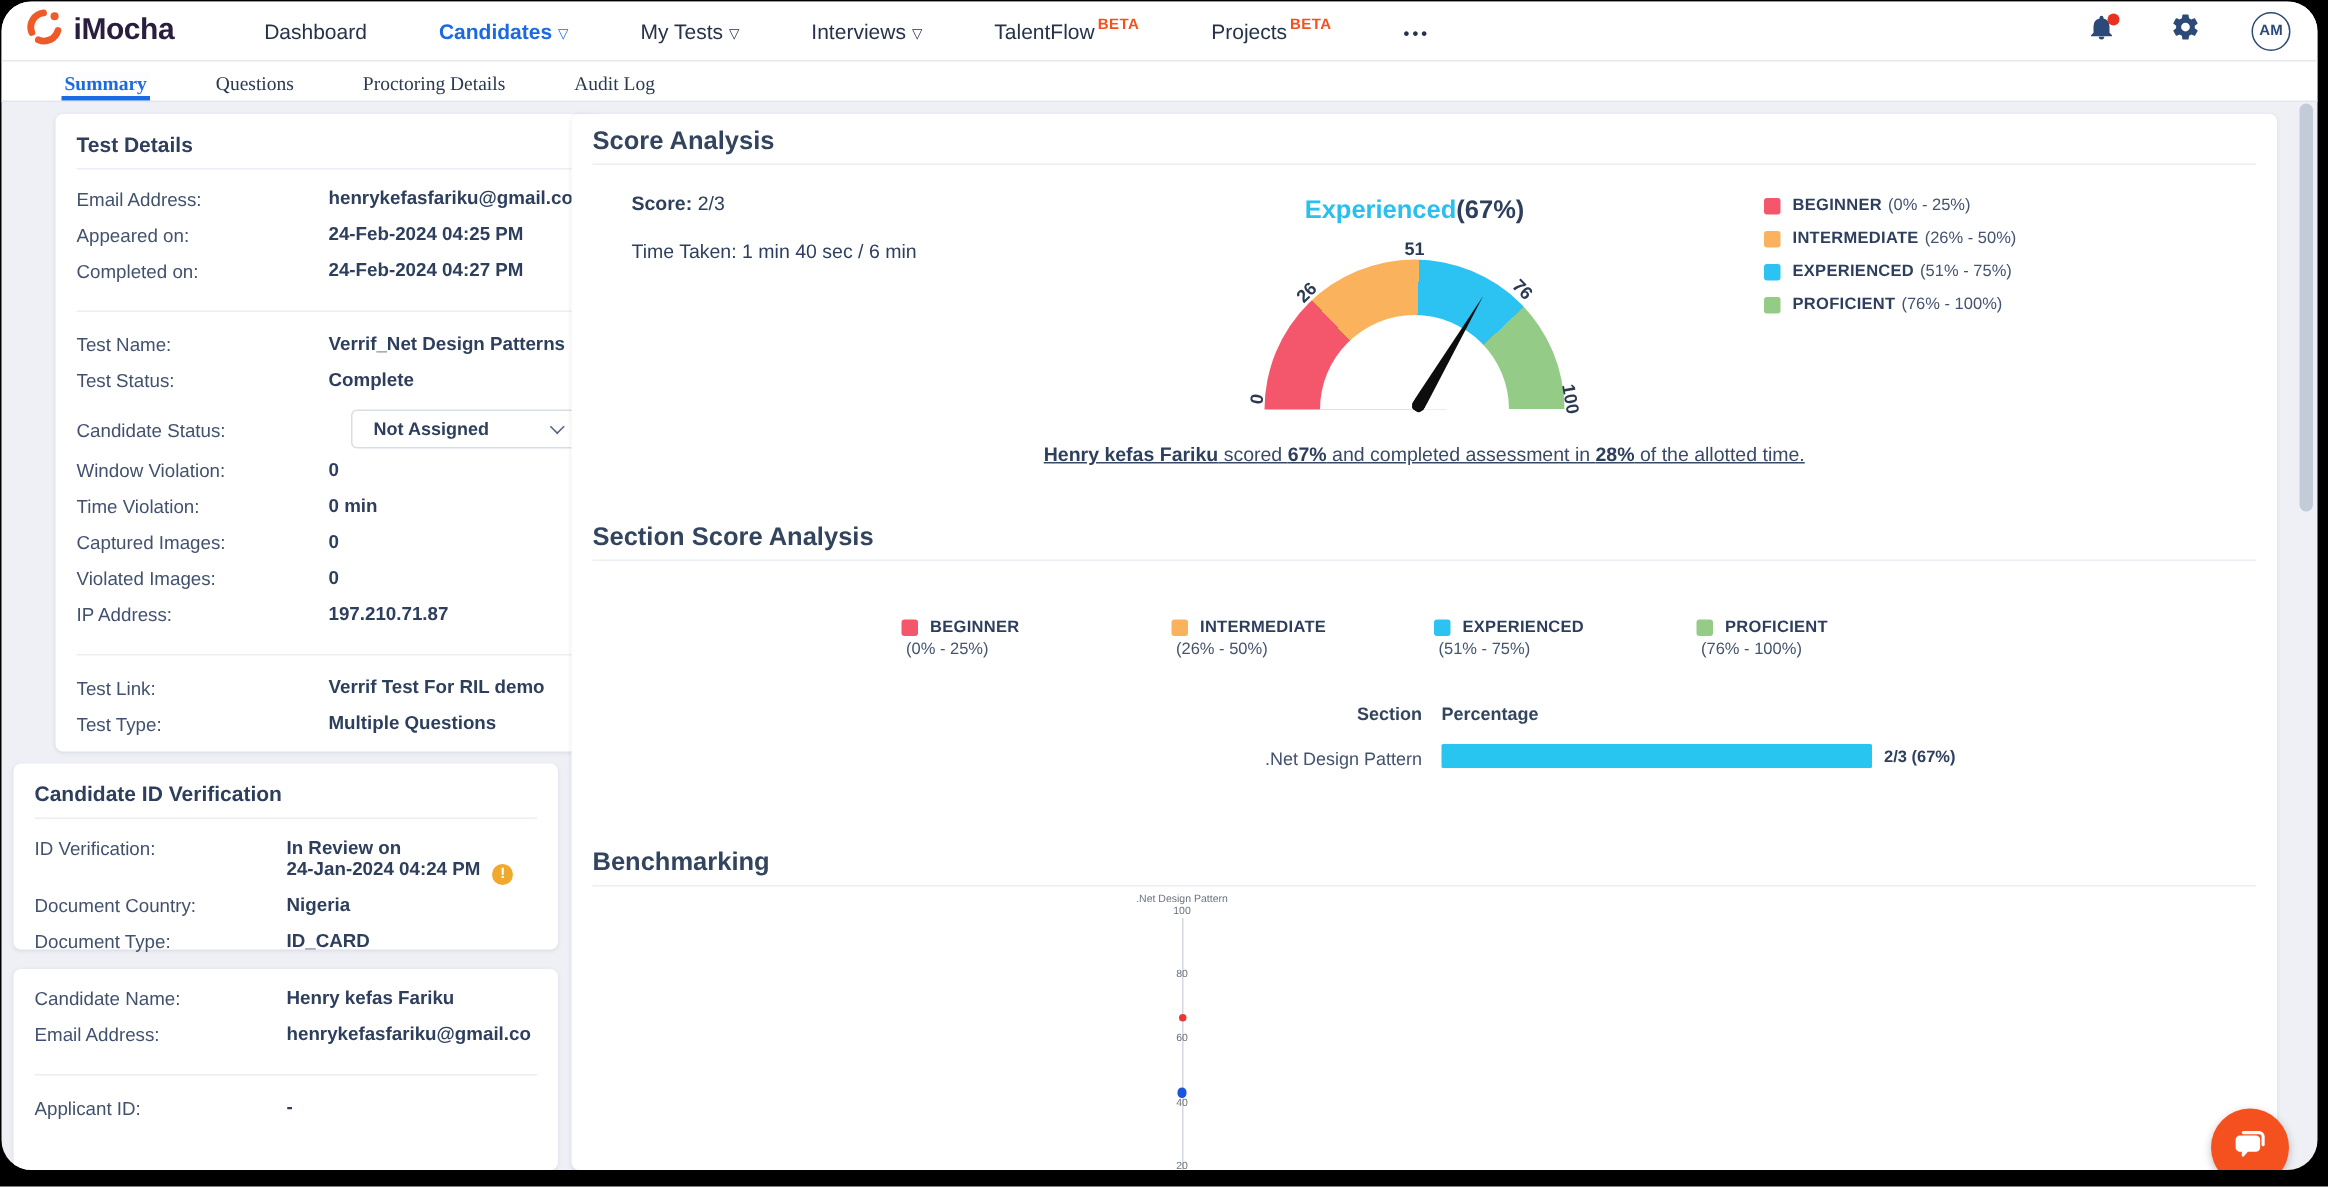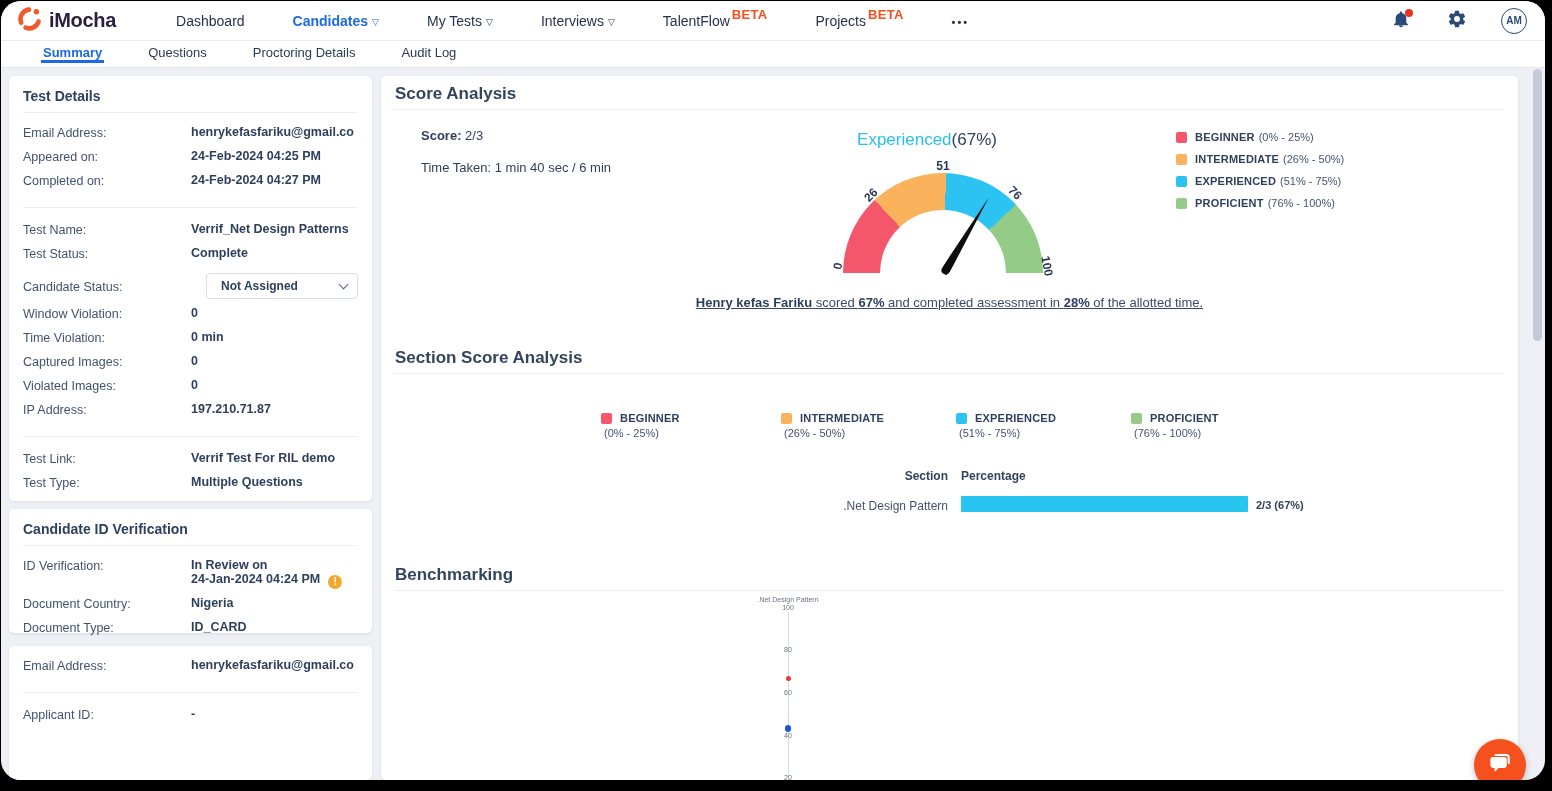--- a/index.html
+++ b/index.html
@@ -8,29 +8,29 @@
   .app { position:absolute; top:1px; left:1px; width:1544px; height:779px; border-radius:20px; overflow:hidden; background:#eef0f5; }
 
   
   .topbar { position:absolute; top:0; left:0; right:0; height:40px; background:#fff; border-bottom:1px solid #e8eaf0; display:flex; align-items:center; z-index:6; }
   .brand { display:flex; align-items:center; gap:6px; margin-left:16px; }
   .brand-name { font-size:20px; font-weight:bold; color:#2a1e3f; letter-spacing:-.3px; }
   .nav { display:flex; align-items:center; margin-left:36px; gap:0; }
   .nav-item { font-size:14px; color:#26324a; font-weight:500; padding:0 24px; cursor:pointer; position:relative; white-space:nowrap; }
   .nav-item.active { color:#1B6AE1; font-weight:bold; }
   .caret { font-size:9px; margin-left:4px; position:relative; top:-1px; }
-  .beta { font-size:13px; font-weight:bold; color:#f4511e; position:relative; top:-7px; margin-left:2px; letter-spacing:.3px; }
+  .beta { font-size:10px; font-weight:bold; color:#f4511e; position:relative; top:-7px; margin-left:2px; letter-spacing:.3px; }
   .more-dots { font-size:11px; letter-spacing:2px; font-weight:bold; color:#26324a; }
   .top-right { margin-left:auto; display:flex; align-items:center; gap:32px; margin-right:18px; }
   .icon-btn { position:relative; width:24px; height:24px; display:flex; align-items:center; justify-content:center; cursor:pointer; }
   .badge-dot { position:absolute; top:0; right:0; width:8px; height:8px; border-radius:50%; background:#e8321f; }
   .avatar { width:26px; height:26px; border-radius:50%; border:1.6px solid #2b4a77; color:#2b4a77; font-size:10px; font-weight:bold; display:flex; align-items:center; justify-content:center; background:#fff; }
 
   
-  .tabbar { position:absolute; top:40px; left:0; right:0; height:27px; background:#fff; border-bottom:1px solid #e3e6ec; display:flex; align-items:center; padding-left:40px; z-index:5; }
+  .tabbar { position:absolute; top:40px; left:0; right:0; height:27px; background:#fff; border-bottom:1px solid #e3e6ec; display:flex; align-items:flex-end; padding-left:40px; z-index:5;font-family:Liberation Serif, serif; }
   .tab { font-size:13px; color:#2b3a52; font-weight:500; display:flex; align-items:center; padding:0 2px; margin-right:42px; border-bottom:3px solid transparent; cursor:pointer; }
   .tab.active { color:#1B6AE1; font-weight:bold; border-bottom-color:#1B6AE1; background:#fdfdff; }
 
   
   .card { position:absolute; left:8px; width:363px; background:#fff; border-radius:5px; box-shadow:0 1px 3px rgba(35,45,65,.10); padding:12px 14px; }
   .card-title { font-size:14px; font-weight:bold; color:#2e3f5e; padding-bottom:8px; border-bottom:1px solid #eceef3; margin-bottom:12px; }
   .frow { display:flex; align-items:flex-start; min-height:24px; }
   .flabel { width:168px; font-size:12.5px; color:#42526e; padding-top:1px; }
   .fvalue { flex:1; font-size:12.5px; font-weight:bold; color:#2e3f5e; word-break:break-all; }
   .fdivider { border-top:1px solid #eceef3; margin:10px 0 14px 0; }
@@ -41,21 +41,21 @@
   
   .main-card { position:absolute; left:380px; top:75px; width:1137px; height:704px; background:#fff; border-radius:5px; box-shadow:0 1px 3px rgba(35,45,65,.10); overflow:hidden; }
   .sec-head { position:absolute; left:14px; font-size:17px; font-weight:bold; color:#33455e; }
   .sec-rule { position:absolute; left:14px; right:14px; border-top:1px solid #eceef3; }
 
   .score-line { position:absolute; left:40px; top:52px; font-size:13px; color:#2e3f5e; }
   .score-line b { font-weight:bold; }
   .time-line { position:absolute; left:40px; top:84px; font-size:13px; color:#2e3f5e; }
 
   
-  .gauge-title { position:absolute; left:396px; top:54px; width:300px; text-align:center; font-size:17px; font-weight:normal; }
+  .gauge-title { position:absolute; left:412px; top:54px; width:300px; text-align:center; font-size:17px; font-weight:bold; }
   .gauge-title .lvl { color:#29C0EF; }
   .gauge-title .val { color:#2e3f5e; }
   .gauge { position:absolute; left:462px; top:97px; width:200px; height:100px;
     background:conic-gradient(from 270deg at 50% 100%, #F4566C 0deg 46.8deg, #FBB25C 46.8deg 91.8deg, #2CC3F2 91.8deg 136.8deg, #93CB87 136.8deg 180deg, transparent 180deg 360deg);
     border-radius:200px 200px 0 0; }
   .gauge-hole { position:absolute; left:50%; bottom:0; transform:translateX(-50%); width:126px; height:63px; background:#fff; border-radius:126px 126px 0 0; }
   .needle { position:absolute; left:558px; top:109px; width:9px; height:89px; background:#0d0d0d; clip-path:polygon(50% 0, 100% 96%, 78% 100%, 22% 100%, 0 96%); transform-origin:50% 100%; transform:rotate(30.6deg); border-radius:0 0 4px 4px; }
   .gtick { position:absolute; font-size:12px; font-weight:600; color:#2b3a52; transform:translate(-50%,-50%); }
   .gt0   { left:457px; top:190px; transform:translate(-50%,-50%) rotate(-80deg); }
   .gt26  { left:490px; top:119px; transform:translate(-50%,-50%) rotate(-45deg); }
@@ -145,21 +145,21 @@
     </div>
   </div>
 
   <div class="tabbar">
     <span class="tab active">Summary</span>
     <span class="tab">Questions</span>
     <span class="tab">Proctoring Details</span>
     <span class="tab">Audit Log</span>
   </div>
 
-  <div class="card" style="top:75px; height:425px;">
+  <div class="card" style="top:75px; height:425px;margin-left:28px;">
     <div class="card-title">Test Details</div>
 
     <div class="frow">
       <span class="flabel">Email Address:</span>
       <span class="fvalue">henrykefasfariku@gmail.co</span>
     </div>
     <div class="frow">
       <span class="flabel">Appeared on:</span>
       <span class="fvalue">24-Feb-2024 04:25 PM</span>
     </div>
@@ -232,20 +232,24 @@
       <span class="flabel">Document Country:</span>
       <span class="fvalue">Nigeria</span>
     </div>
     <div class="frow">
       <span class="flabel">Document Type:</span>
       <span class="fvalue">ID_CARD</span>
     </div>
   </div>
 
   <div class="card" style="top:645px; height:134px;">
+    <div class="frow">
+      <span class="flabel">Candidate Name:</span>
+      <span class="fvalue">Henry kefas Fariku</span>
+    </div>
     <div class="frow">
       <span class="flabel">Email Address:</span>
       <span class="fvalue">henrykefasfariku@gmail.co</span>
     </div>
     <div class="fdivider"></div>
     <div class="frow">
       <span class="flabel">Applicant ID:</span>
       <span class="fvalue">-</span>
     </div>
   </div>

